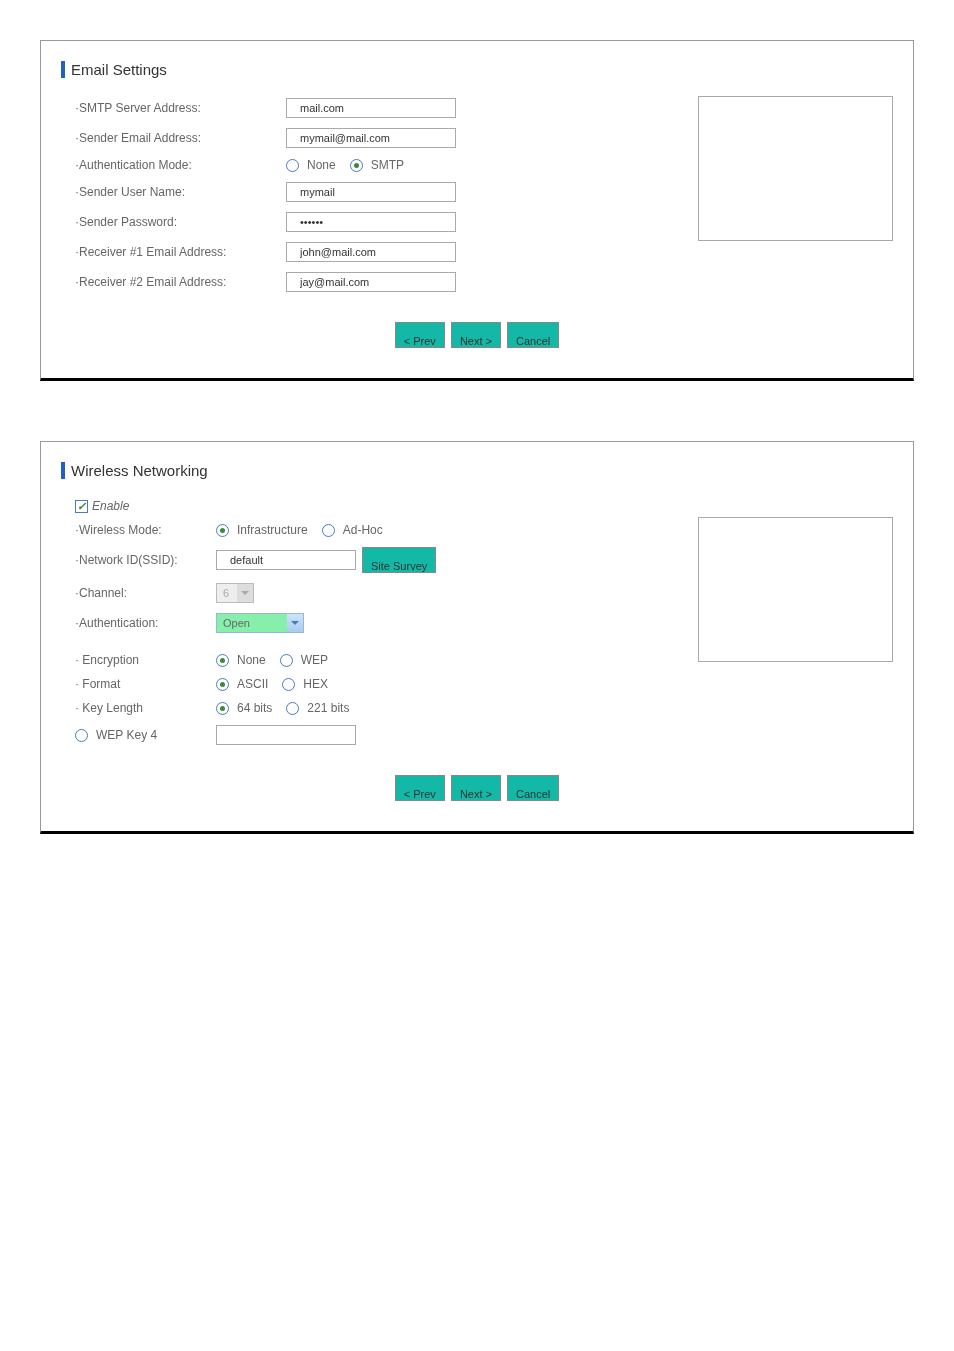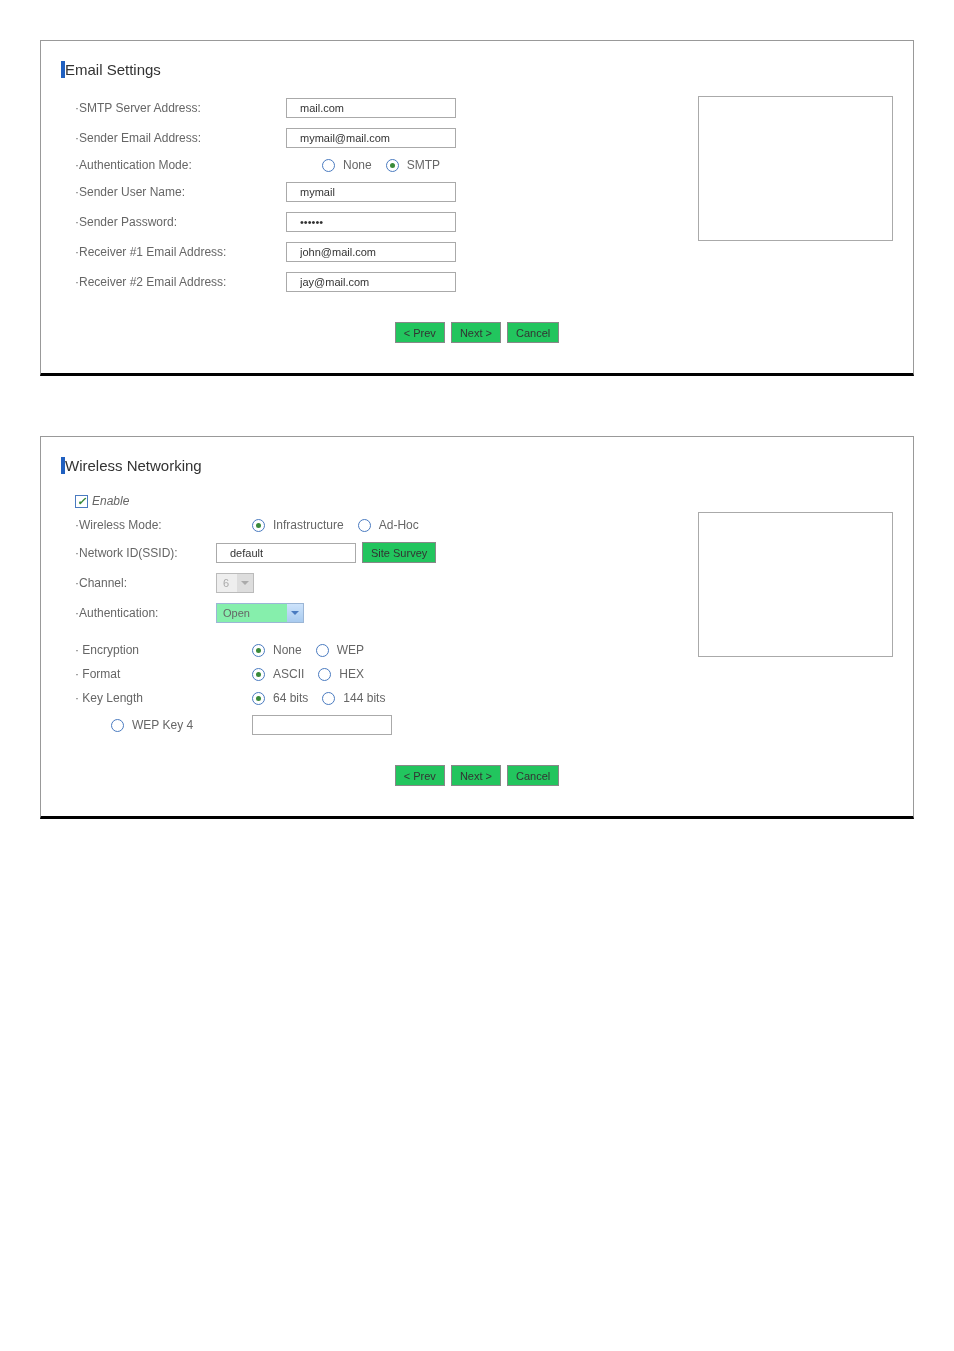--- a/index.html
+++ b/index.html
@@ -19,20 +19,21 @@
       border-bottom: 3px solid #000;
       padding: 20px 20px 30px 20px;
       margin-bottom: 60px;
       position: relative;
     }
     .panel-title {
       color: #333;
       font-size: 15px;
       font-weight: normal;
       border-left: 4px solid #2060c0;
+      padding-left: 6px;
       margin-bottom: 20px;
     }
     .row {
       display: flex;
       align-items: center;
       margin-bottom: 10px;
       gap: 15px;
     }
     .label-col {
       width: 210px;
@@ -86,21 +87,20 @@
       background: #ddd;
     }
     .select-arrow svg {
       width: 8px;
       height: 5px;
     }
     .radio-group {
       display: flex;
       align-items: center;
       gap: 4px;
-      margin-left: 36px;
     }
     .radio {
       width: 13px;
       height: 13px;
       border: 1px solid #4a7bc0;
       border-radius: 50%;
       display: inline-flex;
       align-items: center;
       justify-content: center;
       background: #fff;
@@ -131,23 +131,23 @@
     .checkbox.checked::after {
       content: "✓";
       color: #3a8a3a;
       font-size: 11px;
       font-weight: bold;
       line-height: 1;
     }
     .btn {
       font-family: Verdana, Arial, sans-serif;
       font-size: 11px;
-      padding: 2px 8px;
+      padding: 12px 8px;
       border: 1px solid #888;
-      background: #22c55e;
+      background: #14b8a6;
       cursor: pointer;
       color: #333;
       height: 21px;
     }
     .btn-row {
       display: flex;
       justify-content: center;
       gap: 6px;
       margin-top: 30px;
     }
@@ -317,21 +317,21 @@
       <span class="radio-label">HEX</span>
     </div>
   </div>
 
   <div class="row">
     <div class="label-col-narrow">· Key Length</div>
     <div class="input-col radio-group">
       <span class="radio checked"></span>
       <span class="radio-label">64 bits</span>
       <span class="radio"></span>
-      <span class="radio-label">144 bits</span>
+      <span class="radio-label">221 bits</span>
     </div>
   </div>
 
 
 
 
   <div class="row">
     <div class="label-col-narrow radio-group" style="padding-left:14px">
       <span class="radio"></span>
       <span>WEP Key 4</span>

